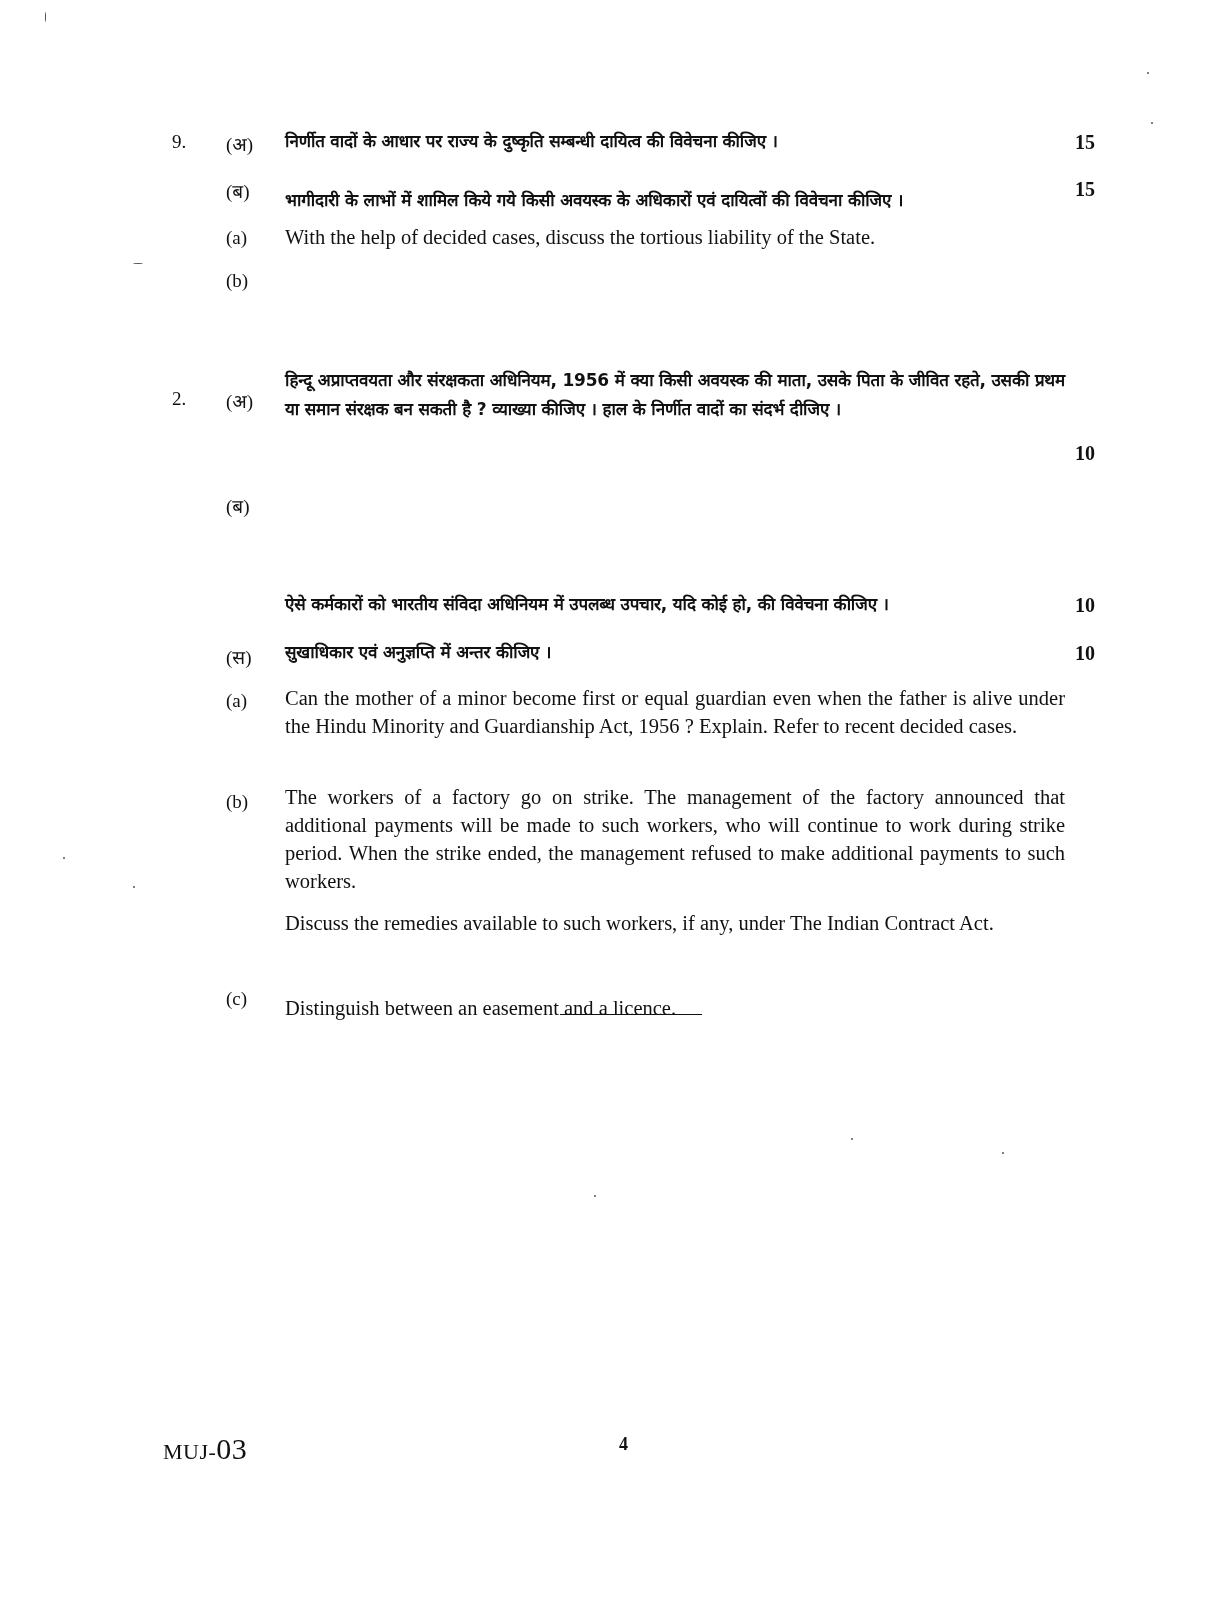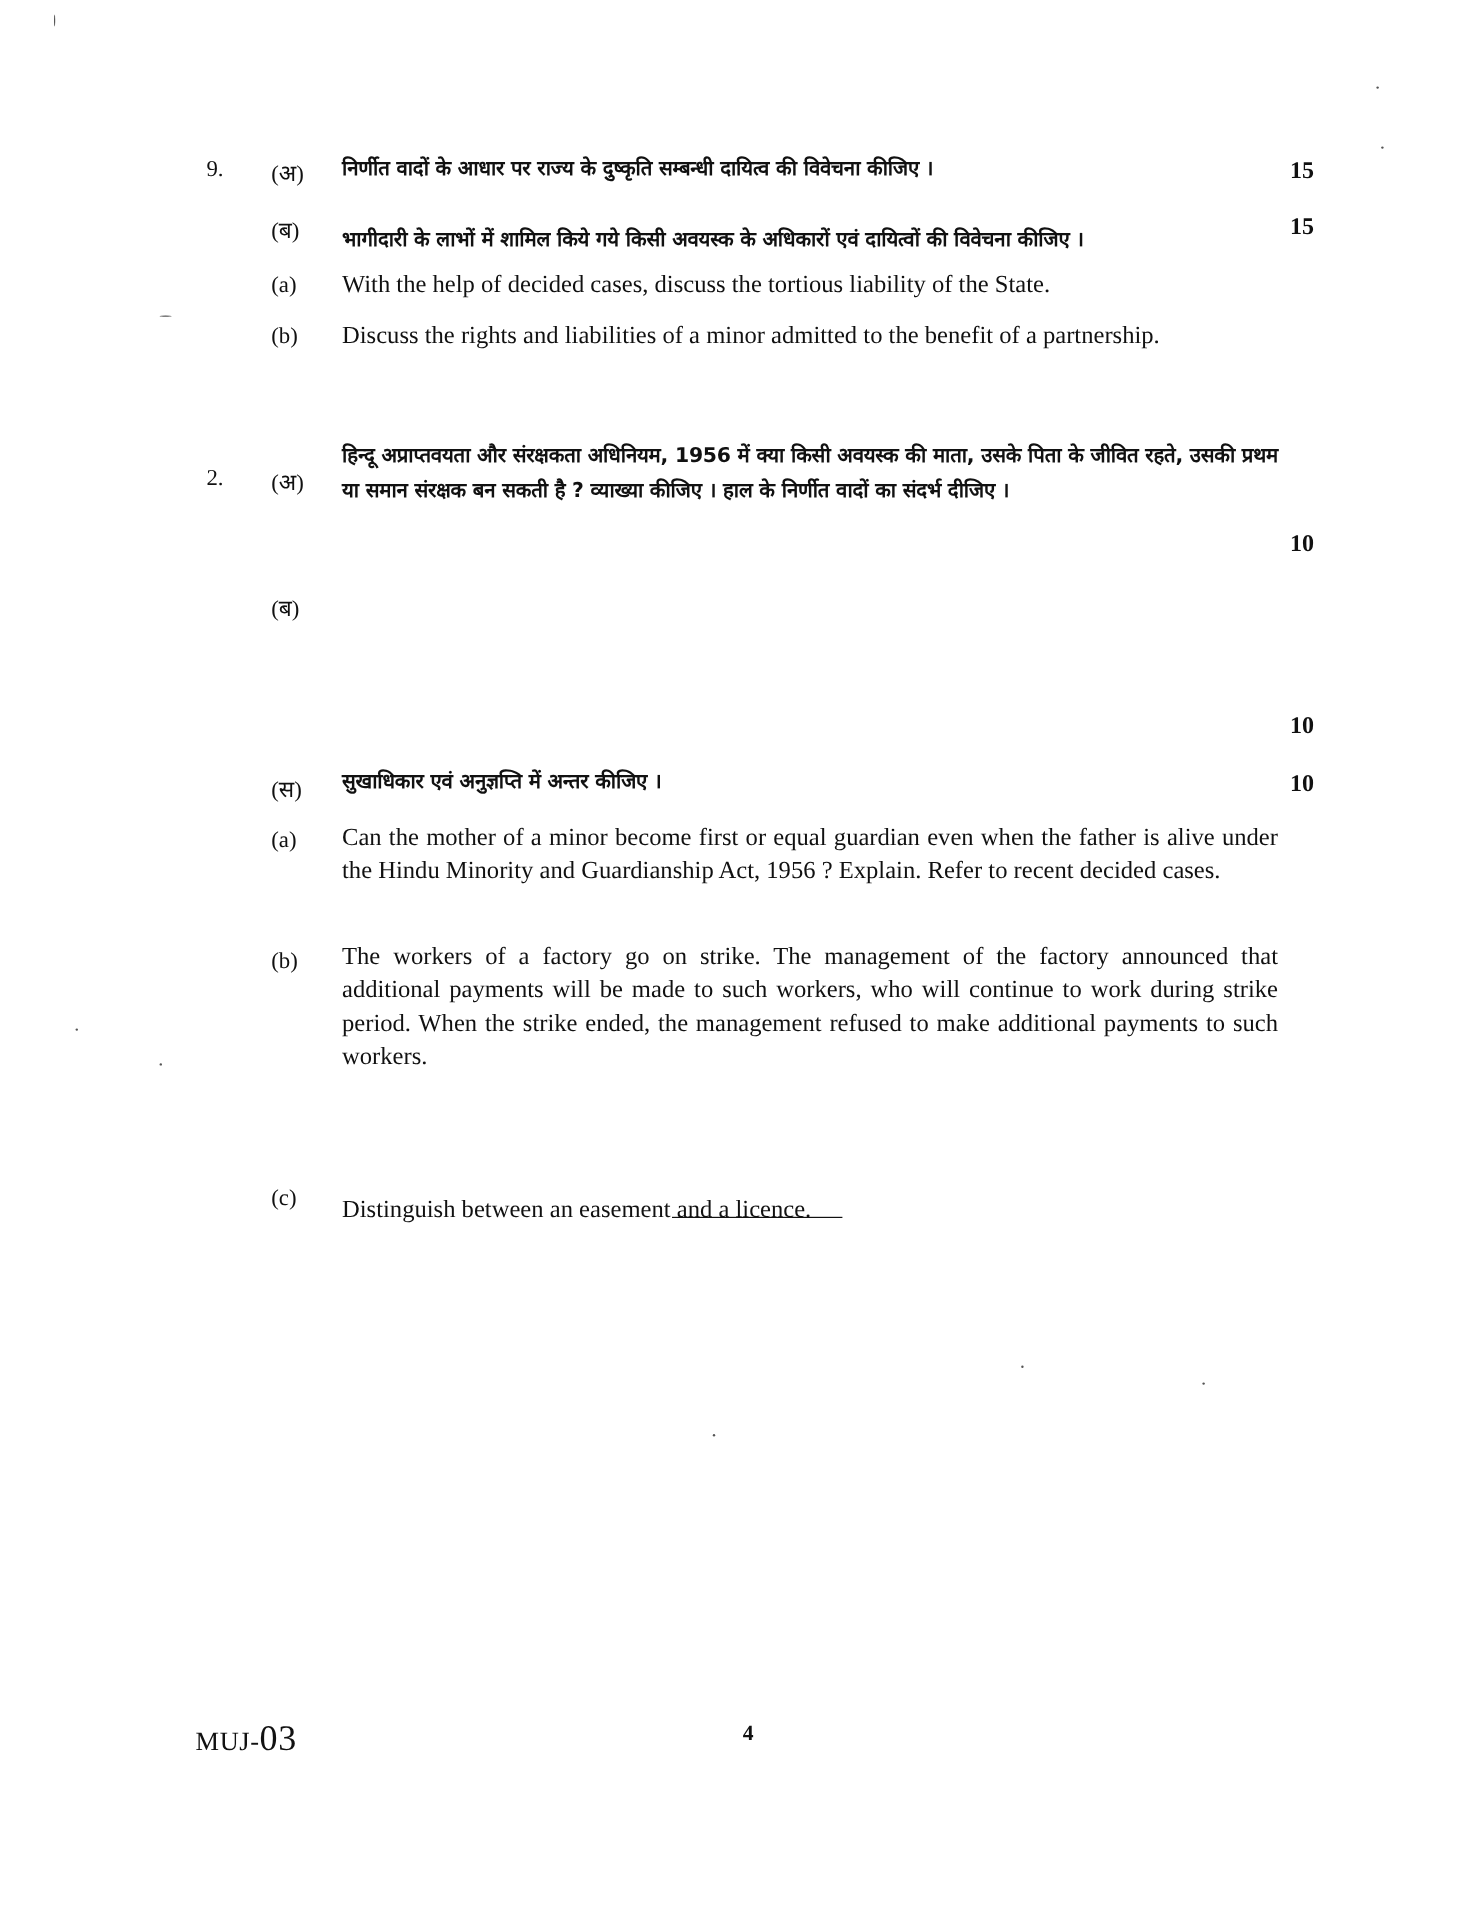--- a/index.html
+++ b/index.html
@@ -33,40 +33,41 @@
   <div class="marks" style="top:131px; left:1055px;">15</div>
 
   <div class="sub" style="top:178px;">(ब)</div>
   <div class="txt hi" style="top:174px; width:790px;margin-top:12px;">भागीदारी के लाभों में शामिल किये गये किसी अवयस्क के अधिकारों एवं दायित्वों की विवेचना कीजिए ।</div>
   <div class="marks" style="top:178px; left:1055px;">15</div>
 
   <div class="sub" style="top:227px;">(a)</div>
   <div class="txt en" style="top:223px; width:780px;">With the help of decided cases, discuss the tortious liability of the State.</div>
 
   <div class="sub" style="top:270px;">(b)</div>
-  <div class="txt en" style="top:266px; width:780px;">Discuss the rights and liabilities of a minor admitted to the benefit of a partnership.</div>
 
   <div class="qnum" style="top:388px;">2.</div>
 
   <div class="sub" style="top:388px;">(अ)</div>
   <div class="txt hi" style="top:366px; width:780px;">हिन्दू अप्राप्तवयता और संरक्षकता अधिनियम, 1956 में क्या किसी अवयस्क की माता, उसके पिता के जीवित रहते, उसकी प्रथम या समान संरक्षक बन सकती है ? व्याख्या कीजिए । हाल के निर्णीत वादों का संदर्भ दीजिए ।</div>
   <div class="marks" style="top:442px; left:1055px;">10</div>
 
   <div class="sub" style="top:493px;">(ब)</div>
+  <div class="txt hi" style="top:590px; width:770px;">ऐसे कर्मकारों को भारतीय संविदा अधिनियम में उपलब्ध उपचार, यदि कोई हो, की विवेचना कीजिए ।</div>
   <div class="marks" style="top:594px; left:1055px;">10</div>
 
   <div class="sub" style="top:644px;">(स)</div>
   <div class="txt hi" style="top:638px; width:700px;">सुखाधिकार एवं अनुज्ञप्ति में अन्तर कीजिए ।</div>
   <div class="marks" style="top:642px; left:1055px;">10</div>
 
   <div class="sub" style="top:690px;">(a)</div>
   <div class="txt en" style="top:684px; width:780px;">Can the mother of a minor become first or equal guardian even when the father is alive under the Hindu Minority and Guardianship Act, 1956 ? Explain. Refer to recent decided cases.</div>
 
   <div class="sub" style="top:791px;">(b)</div>
   <div class="txt en" style="top:783px; width:780px;">The workers of a factory go on strike. The management of the factory announced that additional payments will be made to such workers, who will continue to work during strike period. When the strike ended, the management refused to make additional payments to such workers.</div>
+  <div class="txt en" style="top:909px; width:780px;">Discuss the remedies available to such workers, if any, under The Indian Contract Act.</div>
 
   <div class="sub" style="top:988px;">(c)</div>
   <div class="txt en" style="top:981px; width:780px;margin-top:13px;">Distinguish between an easement and a licence.</div>
 
   <div class="rule"></div>
 
   <div class="footer-code">
     <span class="small">MUJ-</span><span>03</span>
   </div>
   <div class="pageno">4</div>

